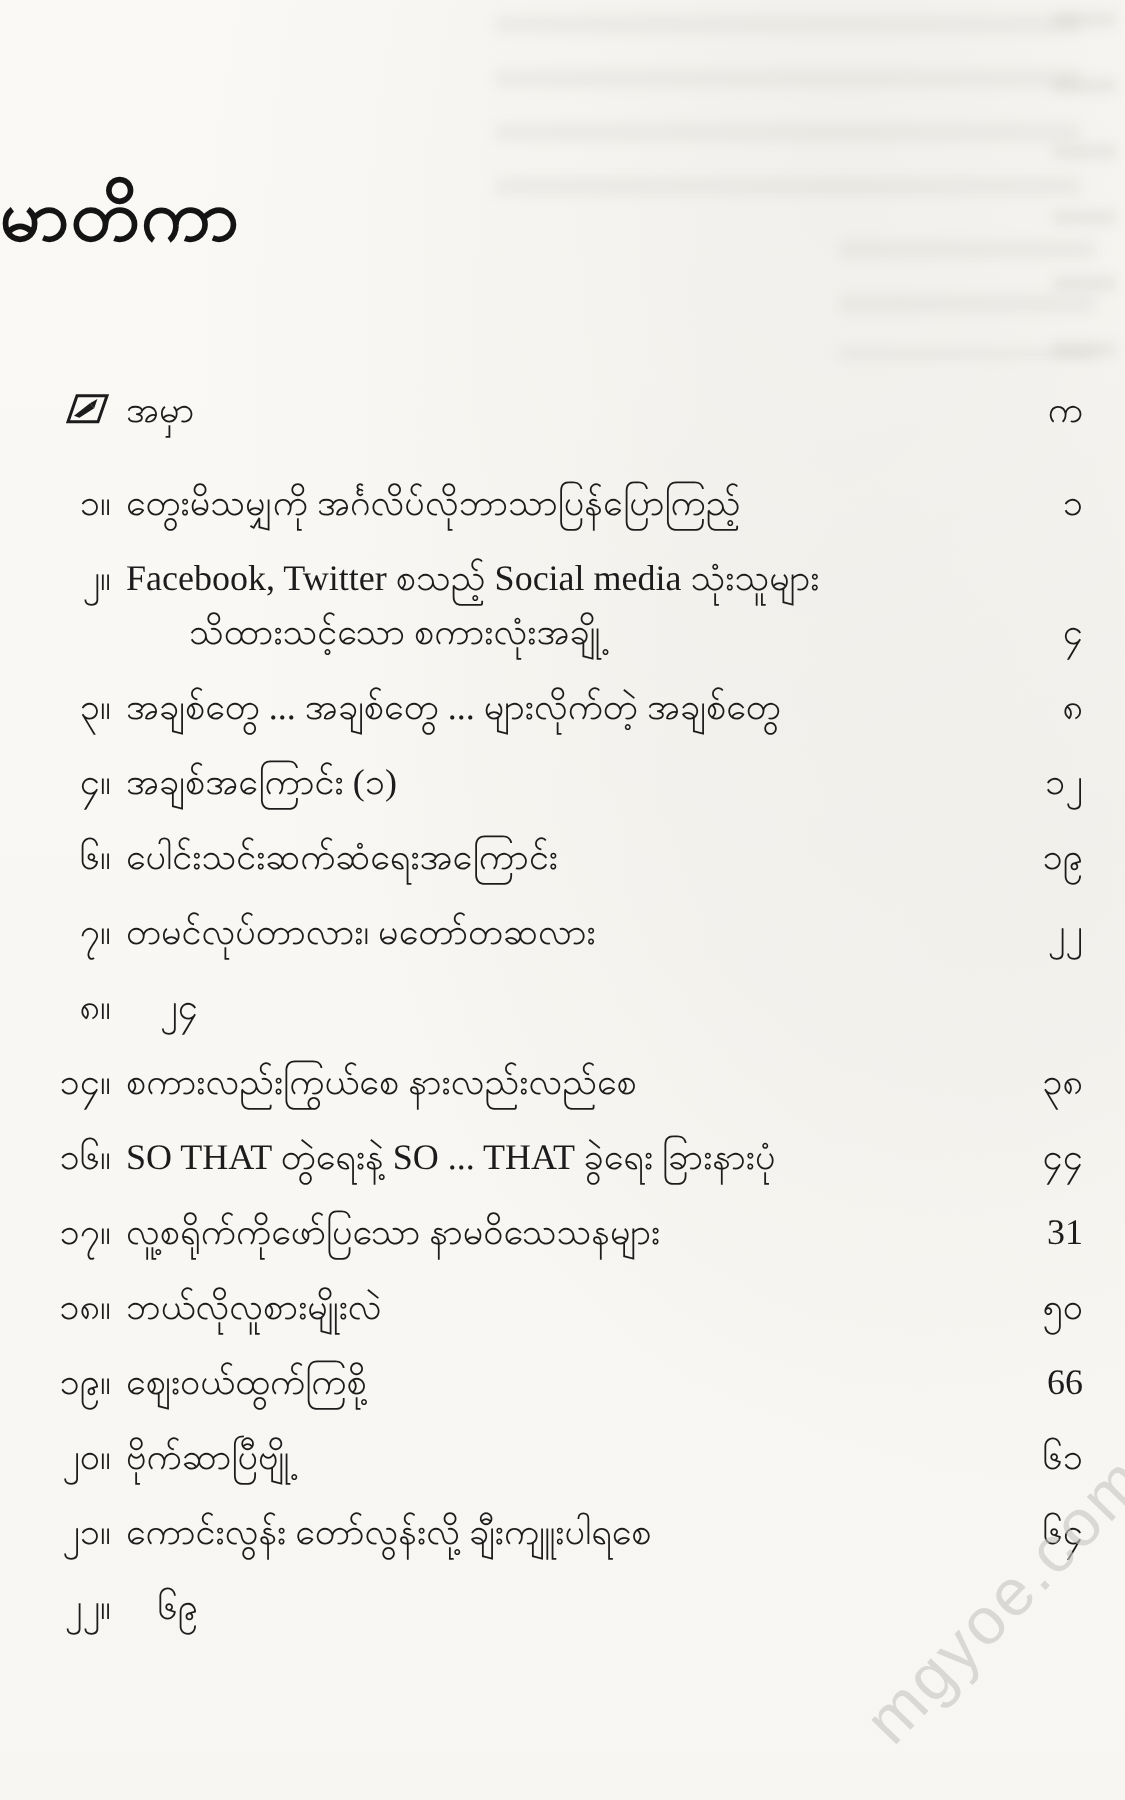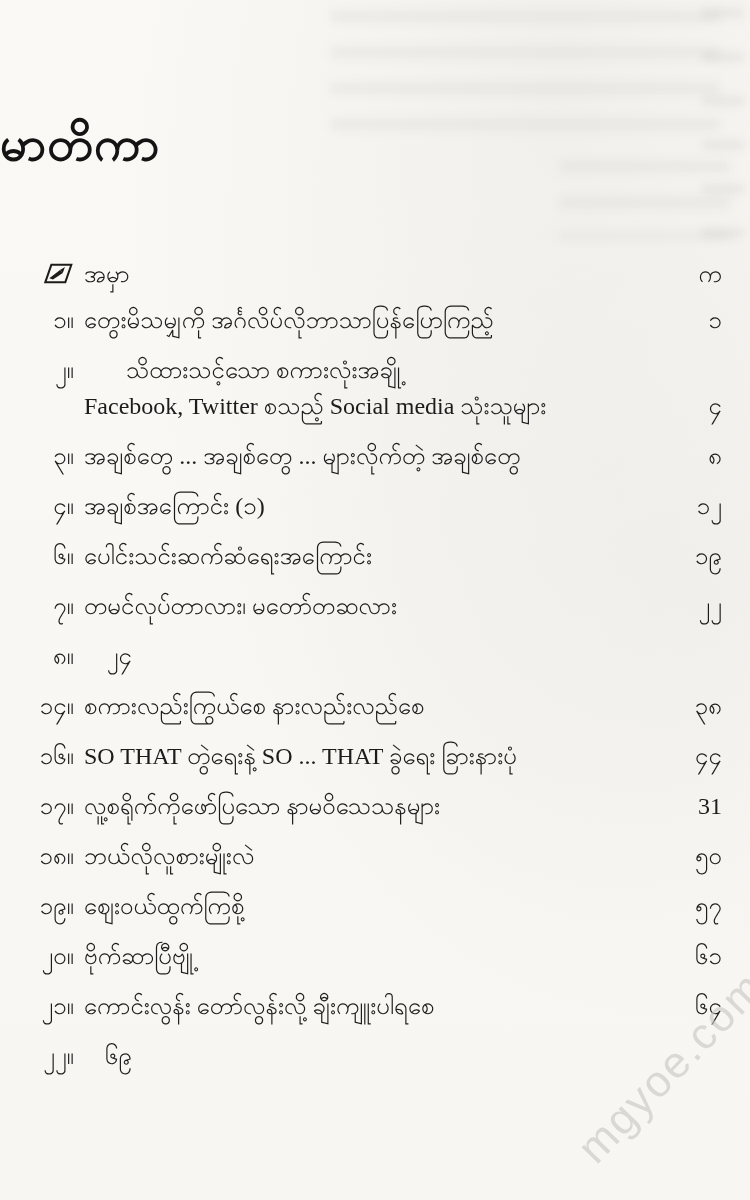--- a/index.html
+++ b/index.html
@@ -32,21 +32,21 @@
     margin:0; text-align:left;
     font-size:47px; font-weight:bold; letter-spacing:1px;
     color:#141414;
   }
   .toc { position:absolute; top:256px; left:26px; right:28px; }
   .row {
     display:flex; align-items:flex-start;
     font-size:24px; line-height:36px;
     margin-bottom:14px;
   }
-  .row-preface { margin-bottom:10px; }
+  .row-preface { margin-bottom:26px; }
   .cell-num {
     width:58px; min-width:58px; box-sizing:border-box;
     padding-right:10px; text-align:right;
     white-space:nowrap;
   }
   .cell-text { flex:1; padding-right:6px; }
   .cell-text .line { white-space:nowrap; }
   .cell-text .line.cont { padding-left:42px; }
   .cell-page {
     min-width:48px; text-align:right;
@@ -92,22 +92,22 @@
     <span class="cell-num">၁။</span>
     <span class="cell-text">
             <div class="line">တွေးမိသမျှကို အင်္ဂလိပ်လိုဘာသာပြန်ပြောကြည့်</div>
           </span>
     <span class="cell-page">၁</span>
   </div>
 
   <div class="row">
     <span class="cell-num">၂။</span>
     <span class="cell-text">
+            <div class="line">Facebook, Twitter စသည့် Social media သုံးသူများ</div>
             <div class="line cont">သိထားသင့်သော စကားလုံးအချို့</div>
-            <div class="line">Facebook, Twitter စသည့် Social media သုံးသူများ</div>
           </span>
     <span class="cell-page">၄</span>
   </div>
 
   <div class="row">
     <span class="cell-num">၃။</span>
     <span class="cell-text">
             <div class="line">အချစ်တွေ ... အချစ်တွေ ... များလိုက်တဲ့ အချစ်တွေ</div>
           </span>
     <span class="cell-page">၈</span>
@@ -172,21 +172,21 @@
             <div class="line">ဘယ်လိုလူစားမျိုးလဲ</div>
           </span>
     <span class="cell-page">၅၀</span>
   </div>
 
   <div class="row">
     <span class="cell-num">၁၉။</span>
     <span class="cell-text">
             <div class="line">ဈေးဝယ်ထွက်ကြစို့</div>
           </span>
-    <span class="cell-page">၅၇</span>
+    <span class="cell-page">66</span>
   </div>
 
   <div class="row">
     <span class="cell-num">၂၀။</span>
     <span class="cell-text">
             <div class="line">ဗိုက်ဆာပြီဗျို့</div>
           </span>
     <span class="cell-page">၆၁</span>
   </div>
 

